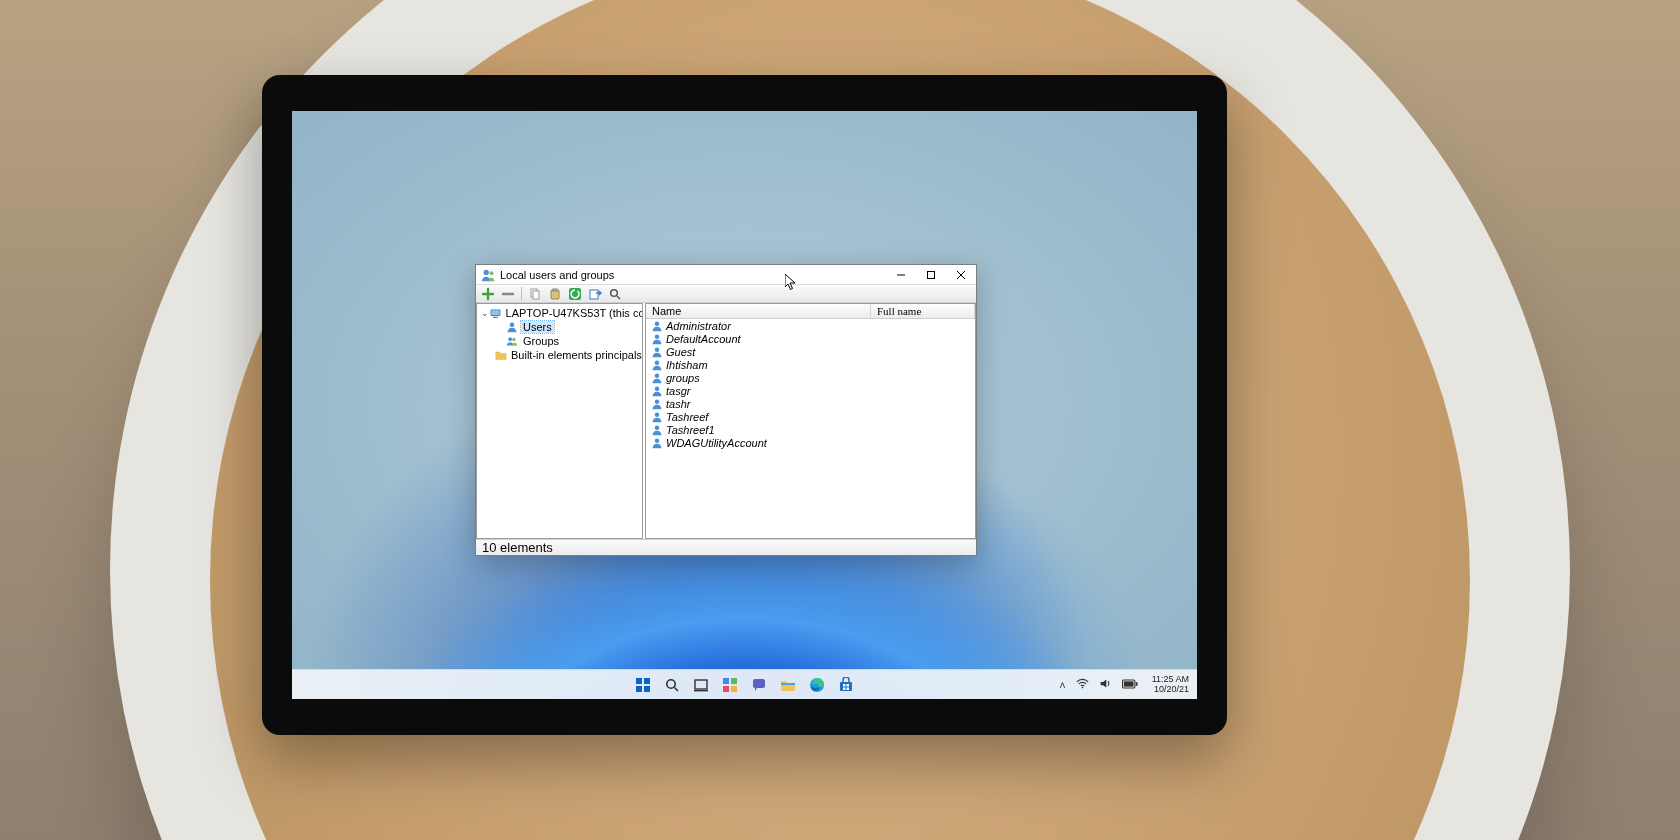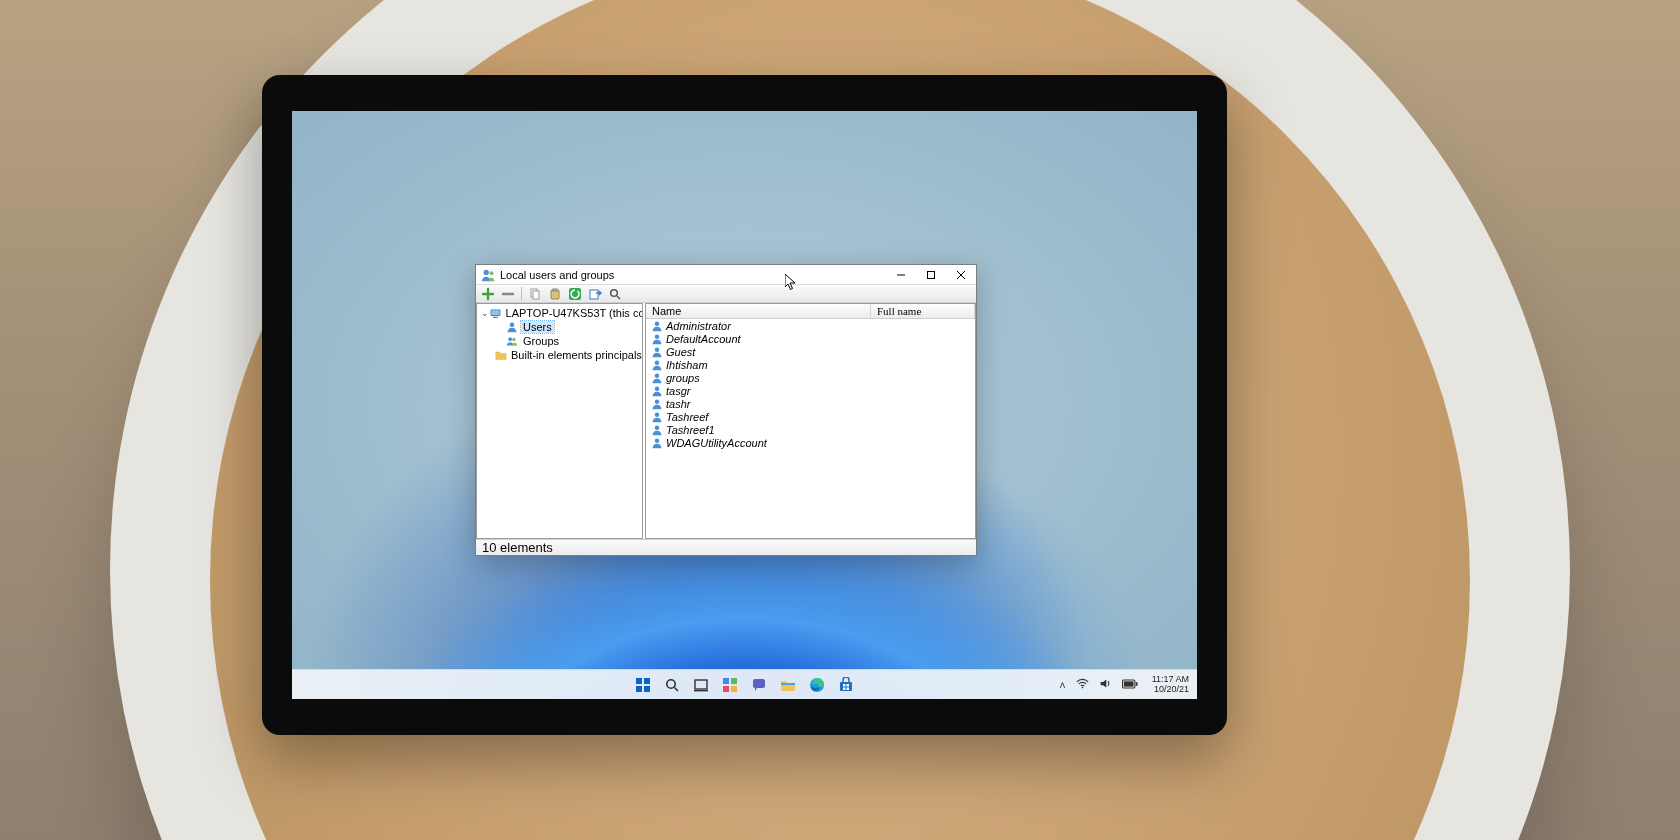--- a/index.html
+++ b/index.html
@@ -476,20 +476,20 @@
             </svg>
         </span>
         <span class="tray-ico">
           <svg width="16" height="10" viewBox="0 0 18 10">
               <rect x="0.5" y="0.5" width="14" height="9" rx="1.5" fill="none" stroke="#333" stroke-width="1.2"></rect>
               <rect x="2" y="2" width="11" height="6" fill="#333"></rect>
               <rect x="15.5" y="3" width="2" height="4" fill="#333"></rect>
             </svg>
         </span>
         <div class="tb-clock">
-          <span>11:17 AM</span>
+          <span>11:25 AM</span>
           <span>10/20/21</span>
         </div>
       </div>
     </div>
 
   </div>
 </div>
 
 </body></html>

